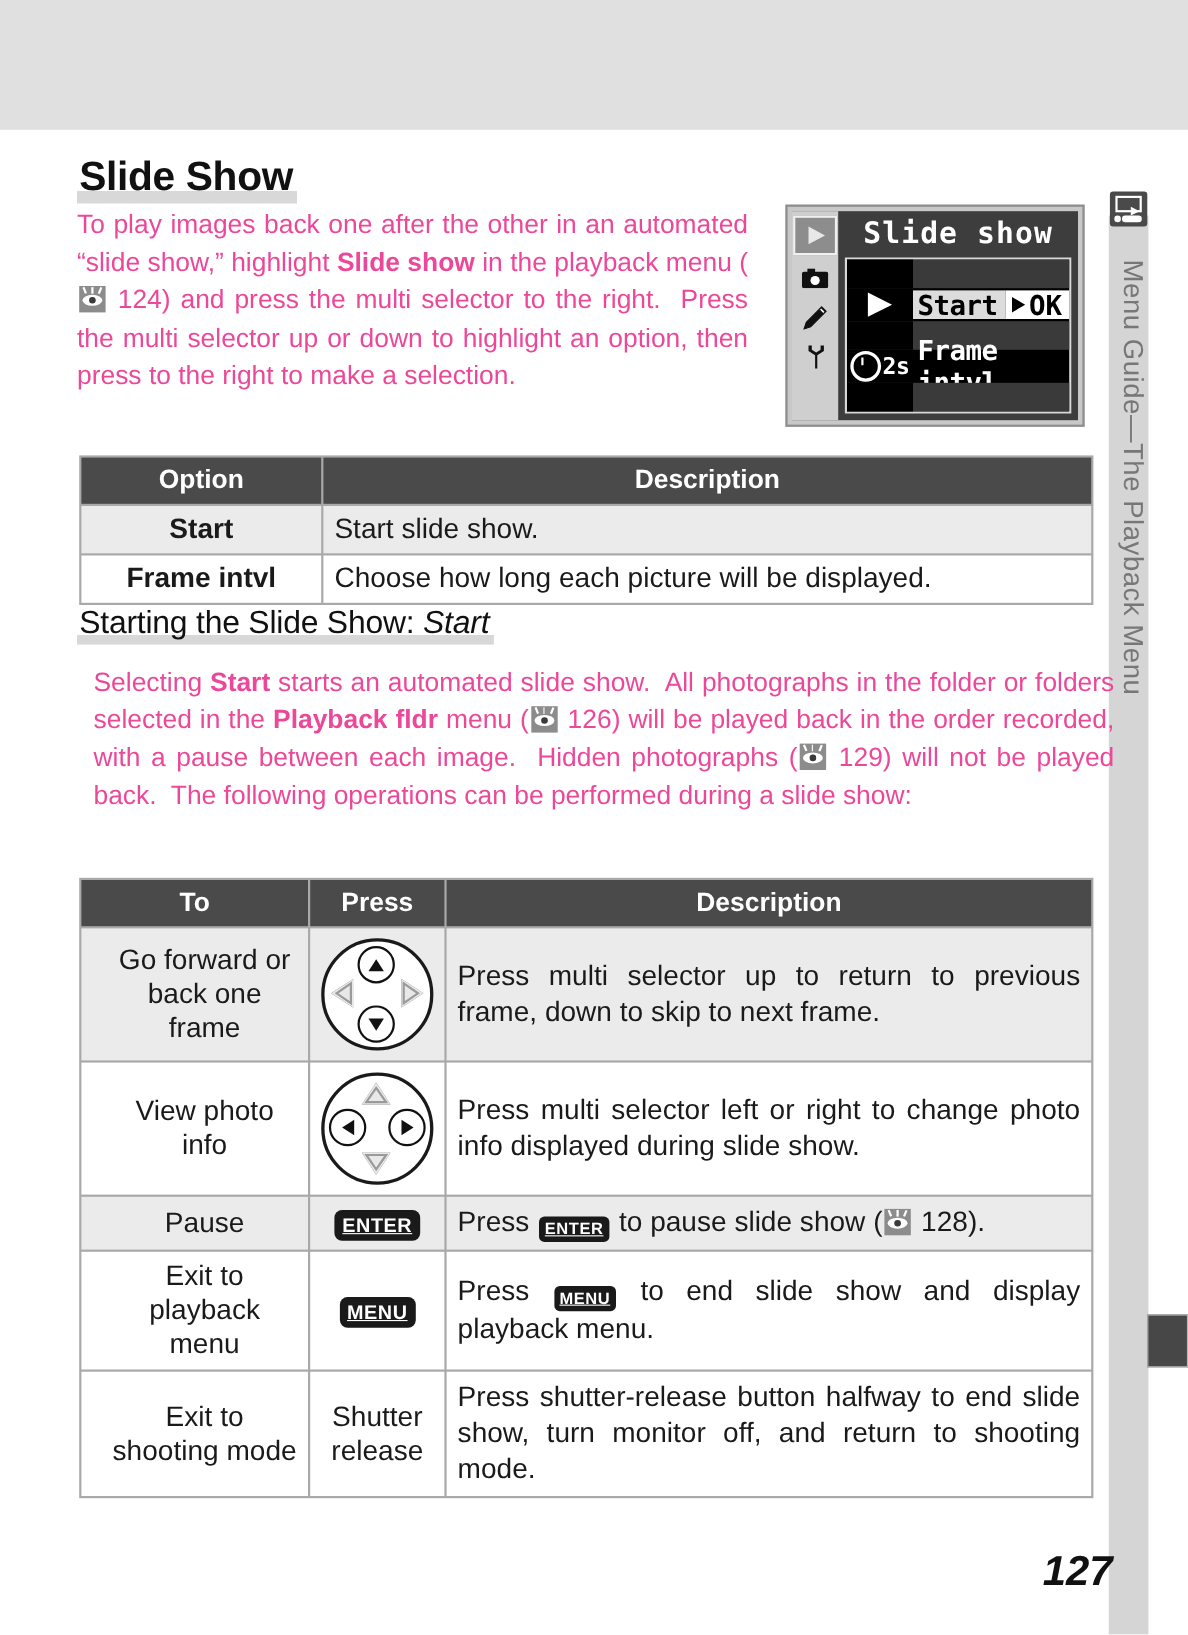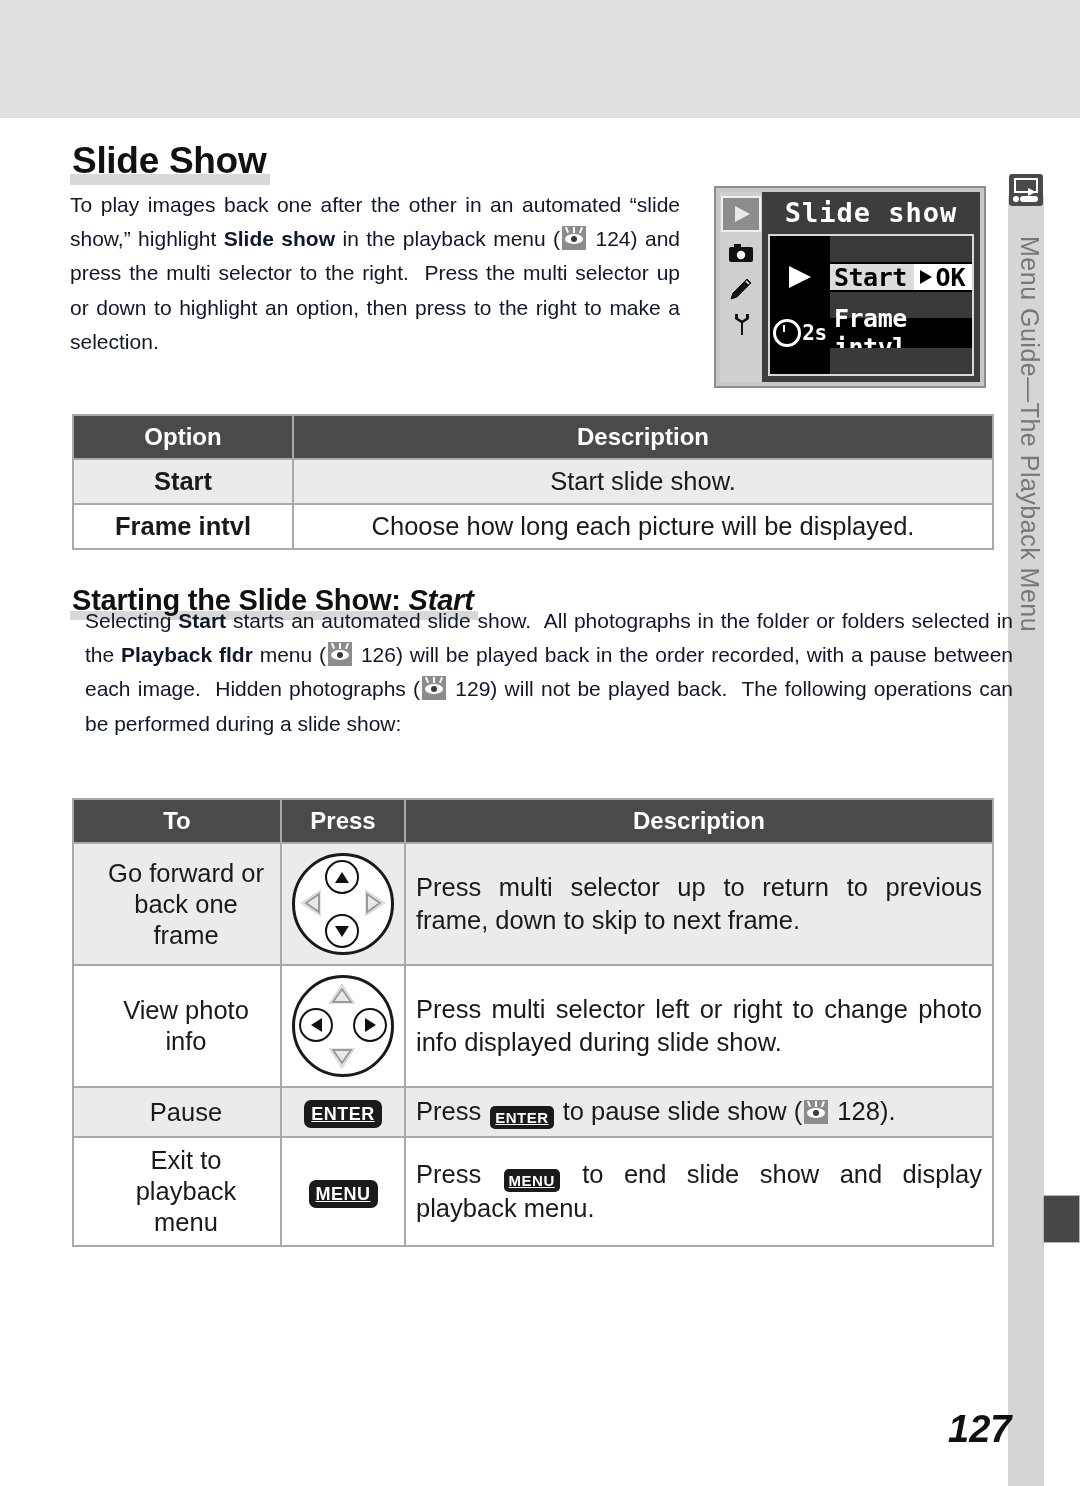--- a/index.html
+++ b/index.html
@@ -30,30 +30,30 @@
   }
   .side-tab-mark{position:absolute;left:1043px;top:1195px;width:37px;height:48px;background:#474747;border:1px solid #b5b5b5;box-sizing:border-box;}
 
   
   .h1{
     position:absolute;left:70px;top:140px;font-size:37px;font-weight:bold;
     letter-spacing:-.3px;padding:0 4px 3px 2px;
     background:linear-gradient(to top,#d8d8d8 11px, transparent 11px);
   }
   .h2{
-    position:absolute;left:70px;top:584px;font-size:29px;font-weight:bold;
+    position:absolute;left:70px;top:550px;font-size:29px;font-weight:normal;
     letter-spacing:-.2px;padding:0 4px 3px 2px;
     background:linear-gradient(to top,#d8d8d8 9px, transparent 9px);
   }
   .h2 em{font-style:italic;}
 
   
   .para{
-    position:absolute;font-size:21px;line-height:34.2px;
-    text-align:justify;text-justify:inter-word;color:#0f172a;
+    position:absolute;font-size:24px;line-height:34.2px;
+    text-align:justify;text-justify:inter-word;color:#ec4899;
   }
   .para b{font-weight:bold;}
   .p1{left:70px;top:188px;width:610px;}
   .p2{left:70px;top:604px;width:928px;margin-left:15px;}
 
   
   .eye{
     display:inline-block;width:24px;height:24px;vertical-align:-4px;
     background:#8c8c8c;position:relative;margin:0 2px;
   }
@@ -90,21 +90,21 @@
   .clk{display:inline-block;width:22px;height:22px;border:3px solid #fff;border-radius:50%;position:relative;}
   .clk:after{content:"";position:absolute;left:7px;top:3px;width:2px;height:7px;background:#fff;}
 
   
   table{position:absolute;border-collapse:separate;border-spacing:2px;background:#a9a9a9;}
   table th{background:#4a4a4a;color:#fff;font-size:24px;font-weight:bold;padding:7px 4px;text-align:center;}
   table td{background:#fff;font-size:25.5px;color:#1a1a1a;padding:7px 10px;vertical-align:middle;}
   tr.shade td{background:#ebebeb;}
   .t1{left:72px;top:414px;width:922px;}
   .t1 td.opt{text-align:center;font-weight:bold;width:198px;}
-  .t1 td.desc{text-align:center;}
+  .t1 td.desc{text-align:left;}
   .t2{left:72px;top:798px;width:922px;}
   .t2 td.to{text-align:center;width:168px;line-height:31px;padding-left:28px;}
   .t2 td.press{text-align:center;width:90px;line-height:31px;}
   .t2 td.desc{text-align:justify;line-height:33px;}
 
   
   .msel{width:96px;height:96px;border:3px solid #1a1a1a;border-radius:50%;position:relative;margin:2px auto;background:#fff;}
   .msel .pad{position:absolute;width:0;height:0;}
   .msel .pu{left:34px;top:6px;border-left:13px solid transparent;border-right:13px solid transparent;border-bottom:20px solid #e8e8e8;filter:drop-shadow(0 0 .6px #555);}
   .msel .pd{left:34px;bottom:6px;border-left:13px solid transparent;border-right:13px solid transparent;border-top:20px solid #e8e8e8;filter:drop-shadow(0 0 .6px #555);}
@@ -307,16 +307,21 @@
 
   <tr>
     <td class="to">Exit to playback menu</td>
     <td class="press">
       <span class="btn">MENU</span>
     </td>
     <td class="desc">Press <span class="btn btn-inline">MENU</span> to end slide show and display playback menu.</td>
   </tr>
 
 
+  <tr>
+    <td class="to">Exit to shooting mode</td>
+    <td class="press">Shutter release</td>
+    <td class="desc">Press shutter-release button halfway to end slide show, turn monitor off, and return to shooting mode.</td>
+  </tr>
 </tbody>
   </table>
 
 <div class="pageno">127</div>
 
 </body></html>

